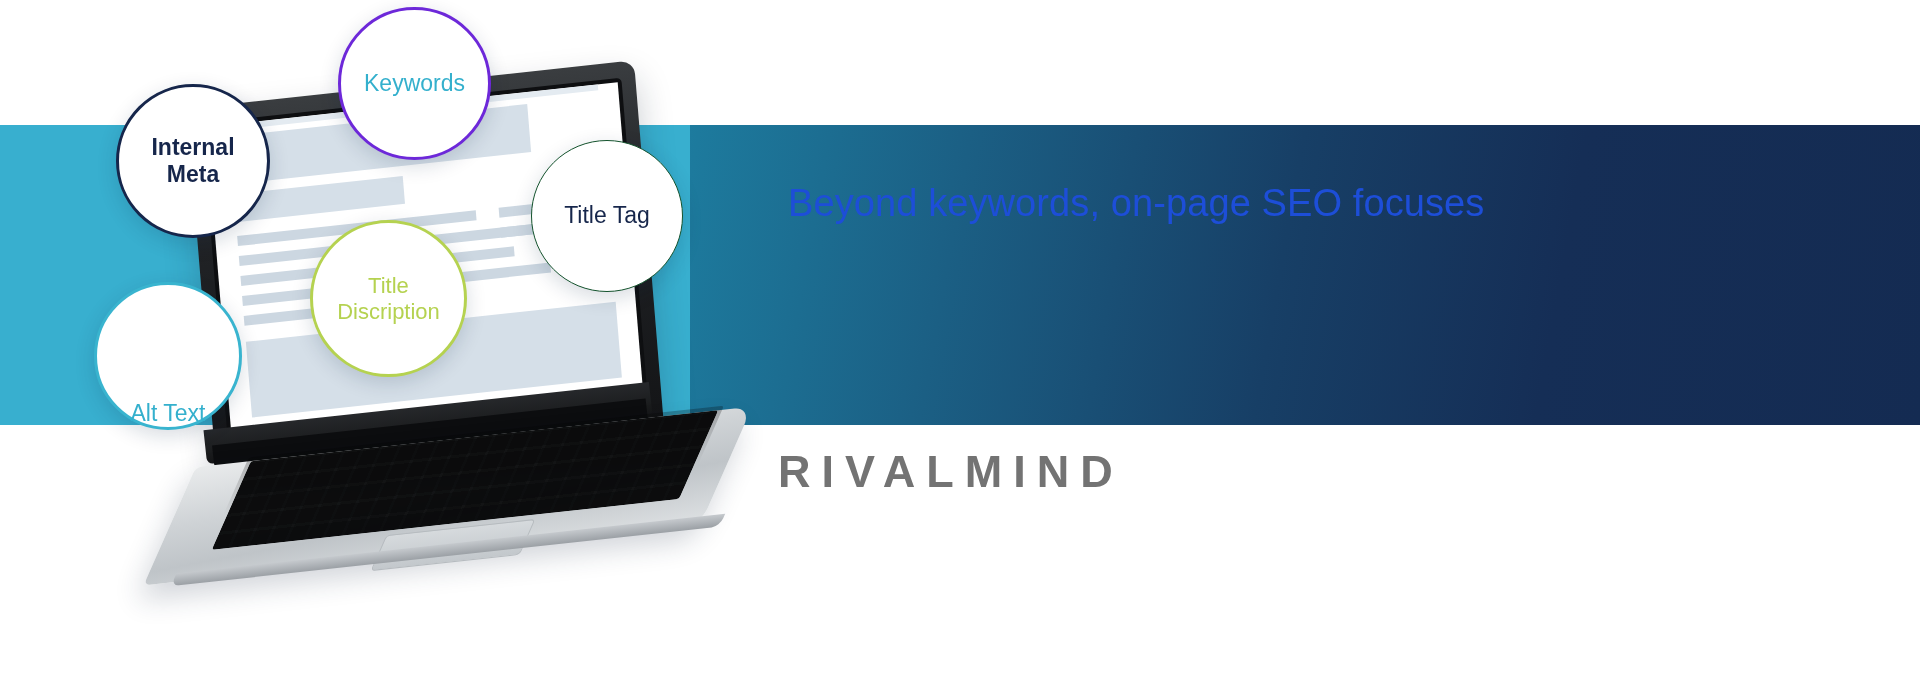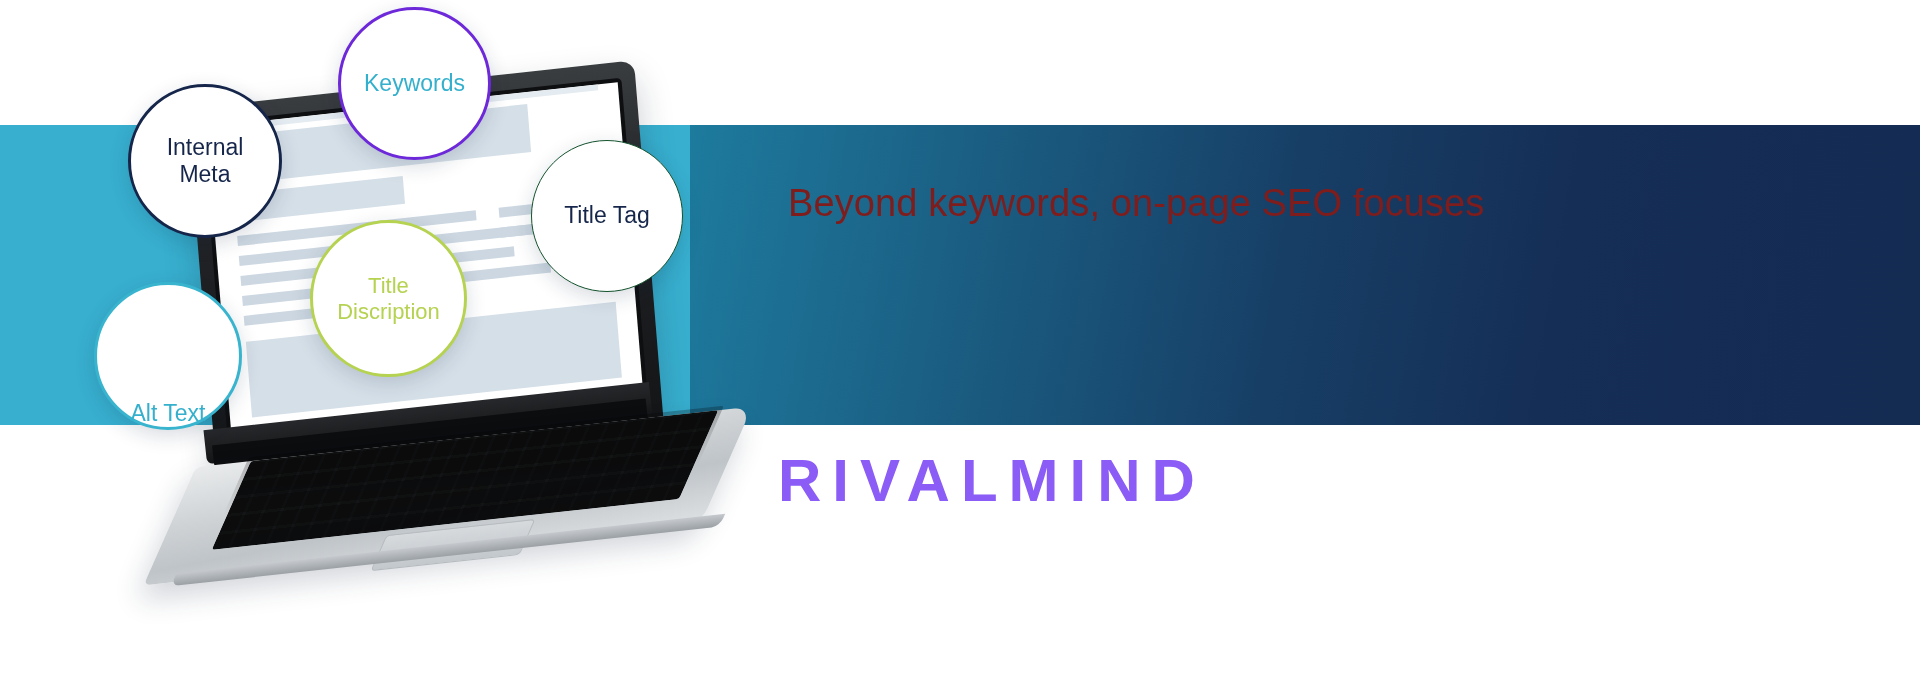--- a/index.html
+++ b/index.html
@@ -153,24 +153,24 @@
     align-items: center;
     justify-content: center;
     text-align: center;
     line-height: 1.18;
     box-shadow: 0 6px 20px rgba(15,35,70,.16);
     user-select: none;
   }
   .bubble span { display: block; }
 
   .b-internal {
-    left: 128px; top: 84px; width: 154px; height: 154px;
+    left: 116px; top: 84px; width: 154px; height: 154px;
     border: 3px solid #16264b;
     color: #16264b;
-    font-size: 23px; font-weight: 400;
+    font-size: 23px; font-weight: 700;
   }
   .b-keywords {
     left: 338px; top: 7px; width: 153px; height: 153px;
     border: 3px solid #6d28d9;
     color: #34b0cd;
     font-size: 23px; font-weight: 400;
   }
   .b-title {
     left: 531px; top: 140px; width: 152px; height: 152px;
     border: 1px solid #14532d;
@@ -188,34 +188,34 @@
     border: 3px solid #39b4cf;
     color: #34b0cd;
     font-size: 23px; font-weight: 400; align-items: flex-end;
   }
 
   
   .copy {
     position: absolute;
     left: 788px; top: 178px;
     width: 720px;
-    color: #7f1d1d;
+    color: #1d4ed8;
     font-size: 38px;
     line-height: 1.33;
     font-weight: 400;
     letter-spacing: .1px;
   }
   .copy p { margin: 0; }
 
   
   .logo {
     position: absolute;
     left: 778px; top: 446px;
-    color: #8b5cf6;
-    font-size: 60px;
+    color: #737373;
+    font-size: 45px;
     font-weight: 700;
     letter-spacing: 11px;
   }
 </style>
 </head>
 <body>
 
 <div id="stage">
 
   <div class="band">

